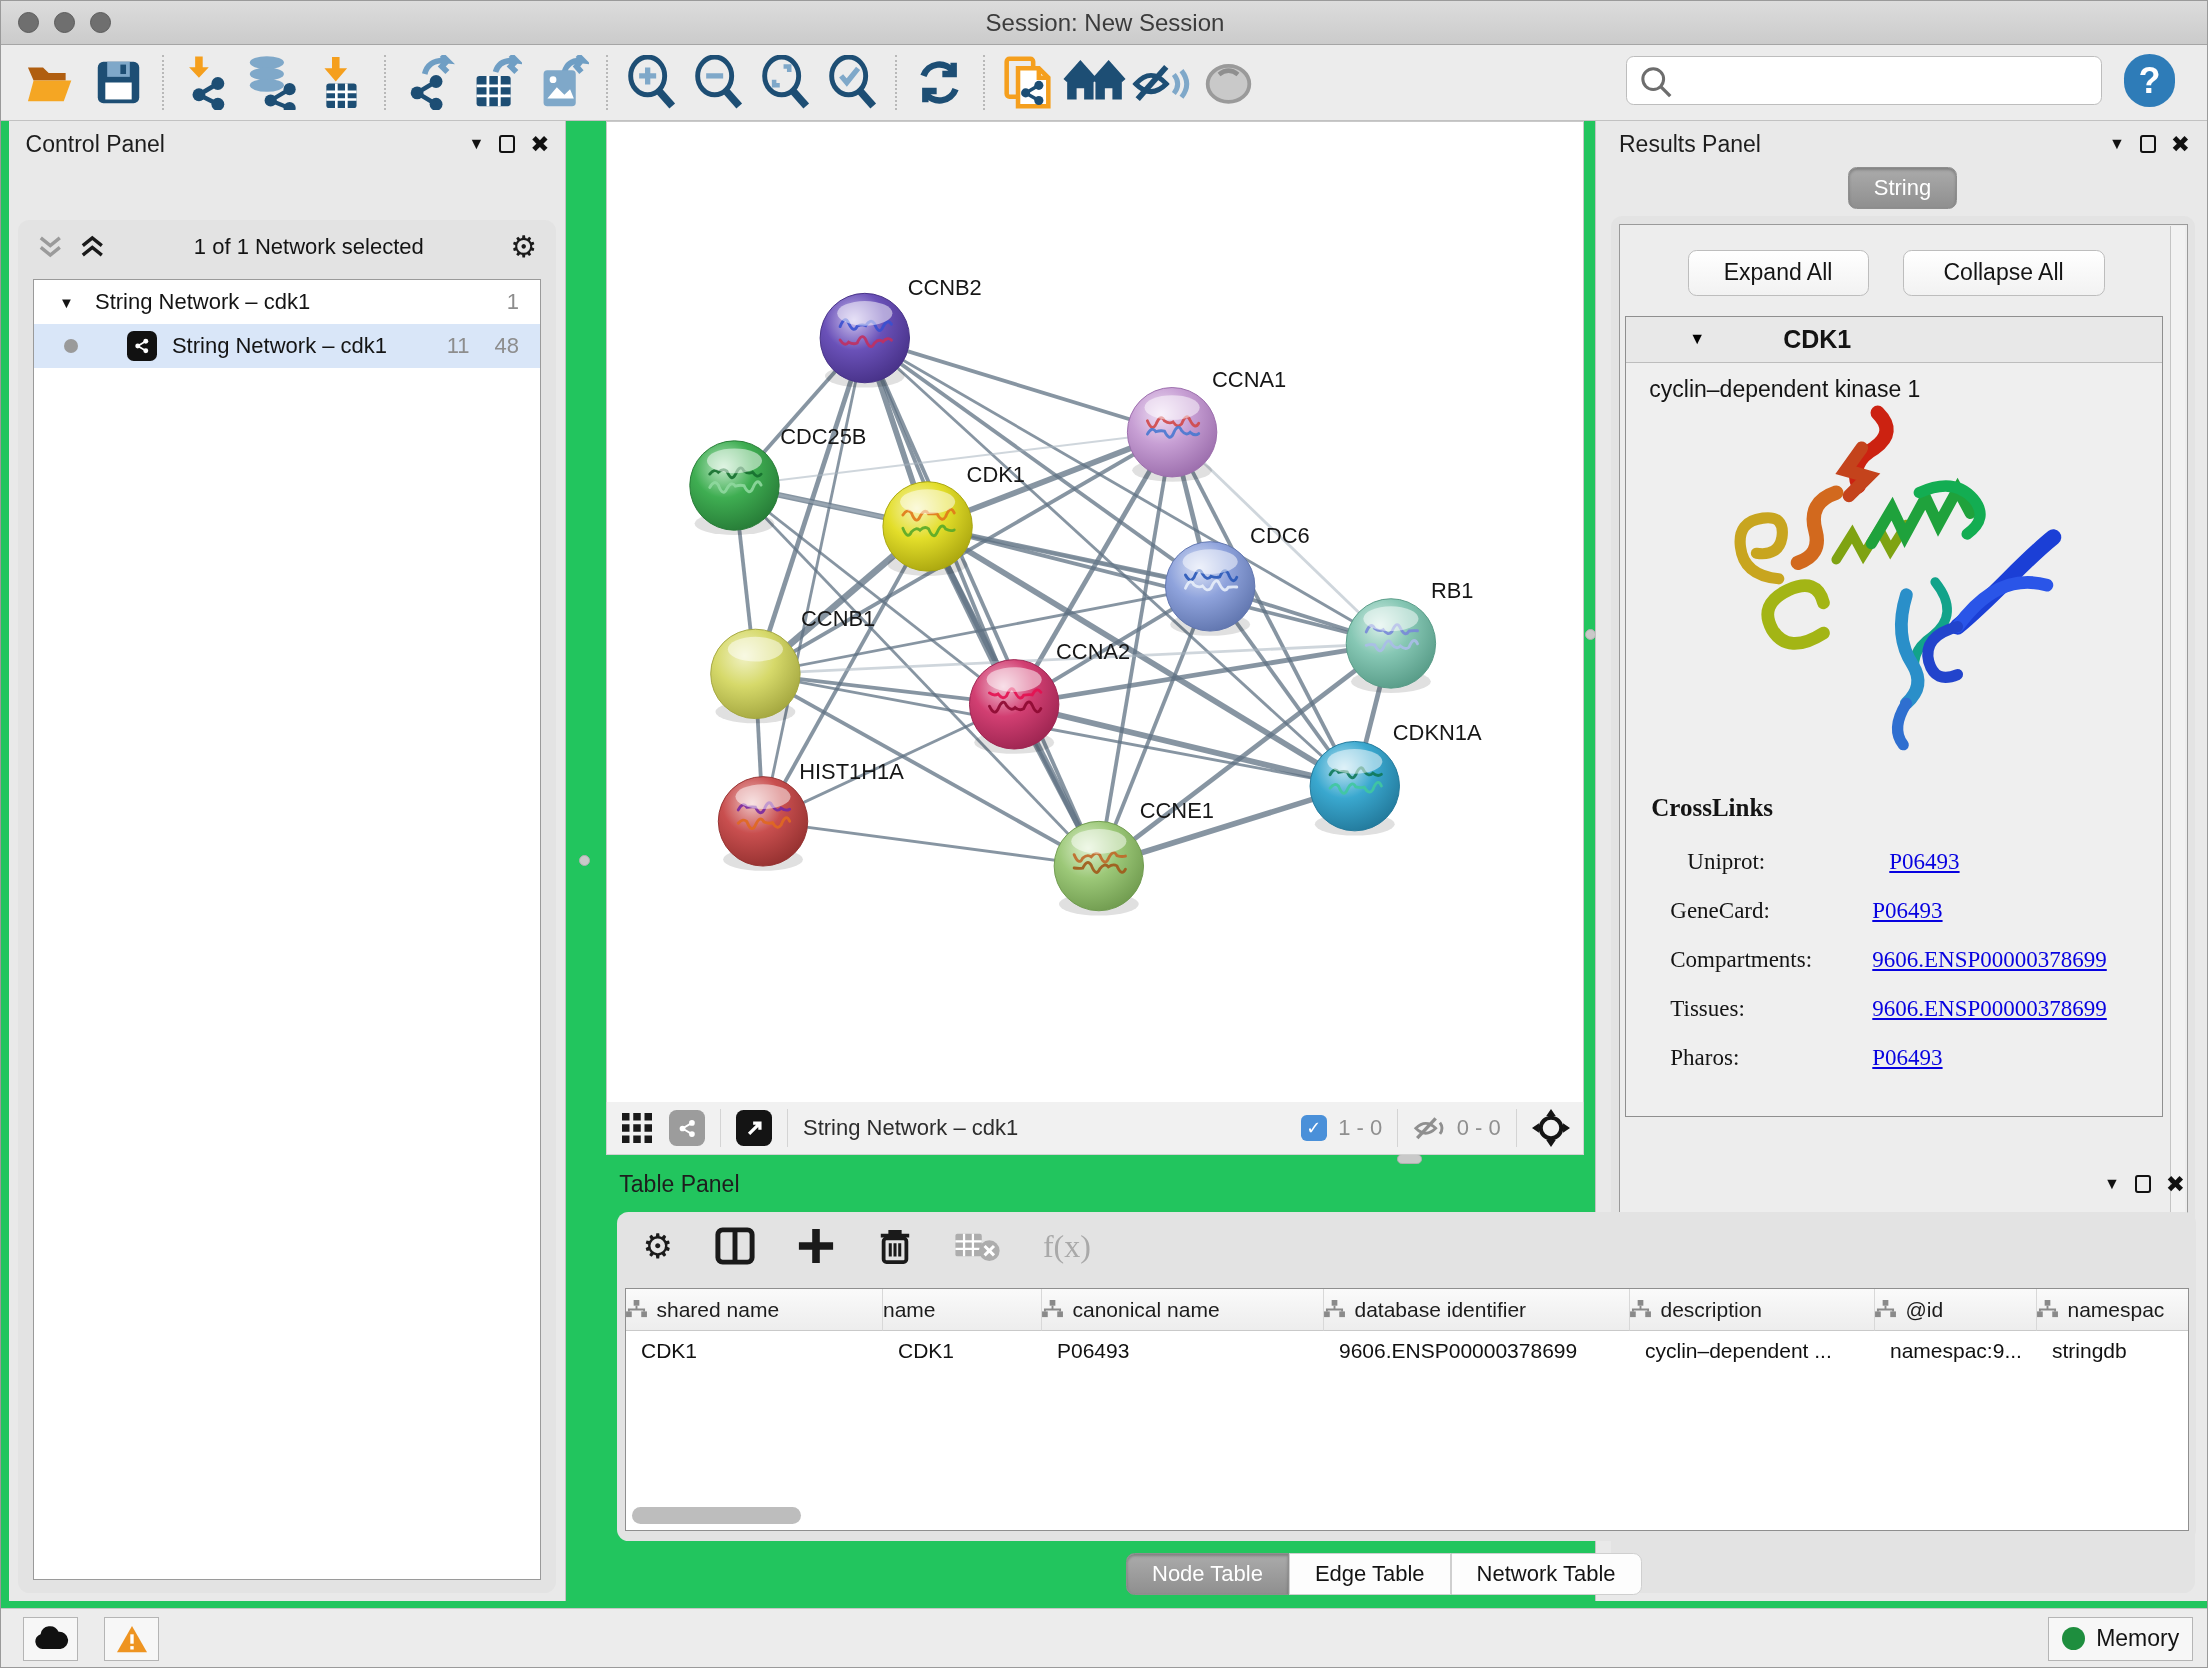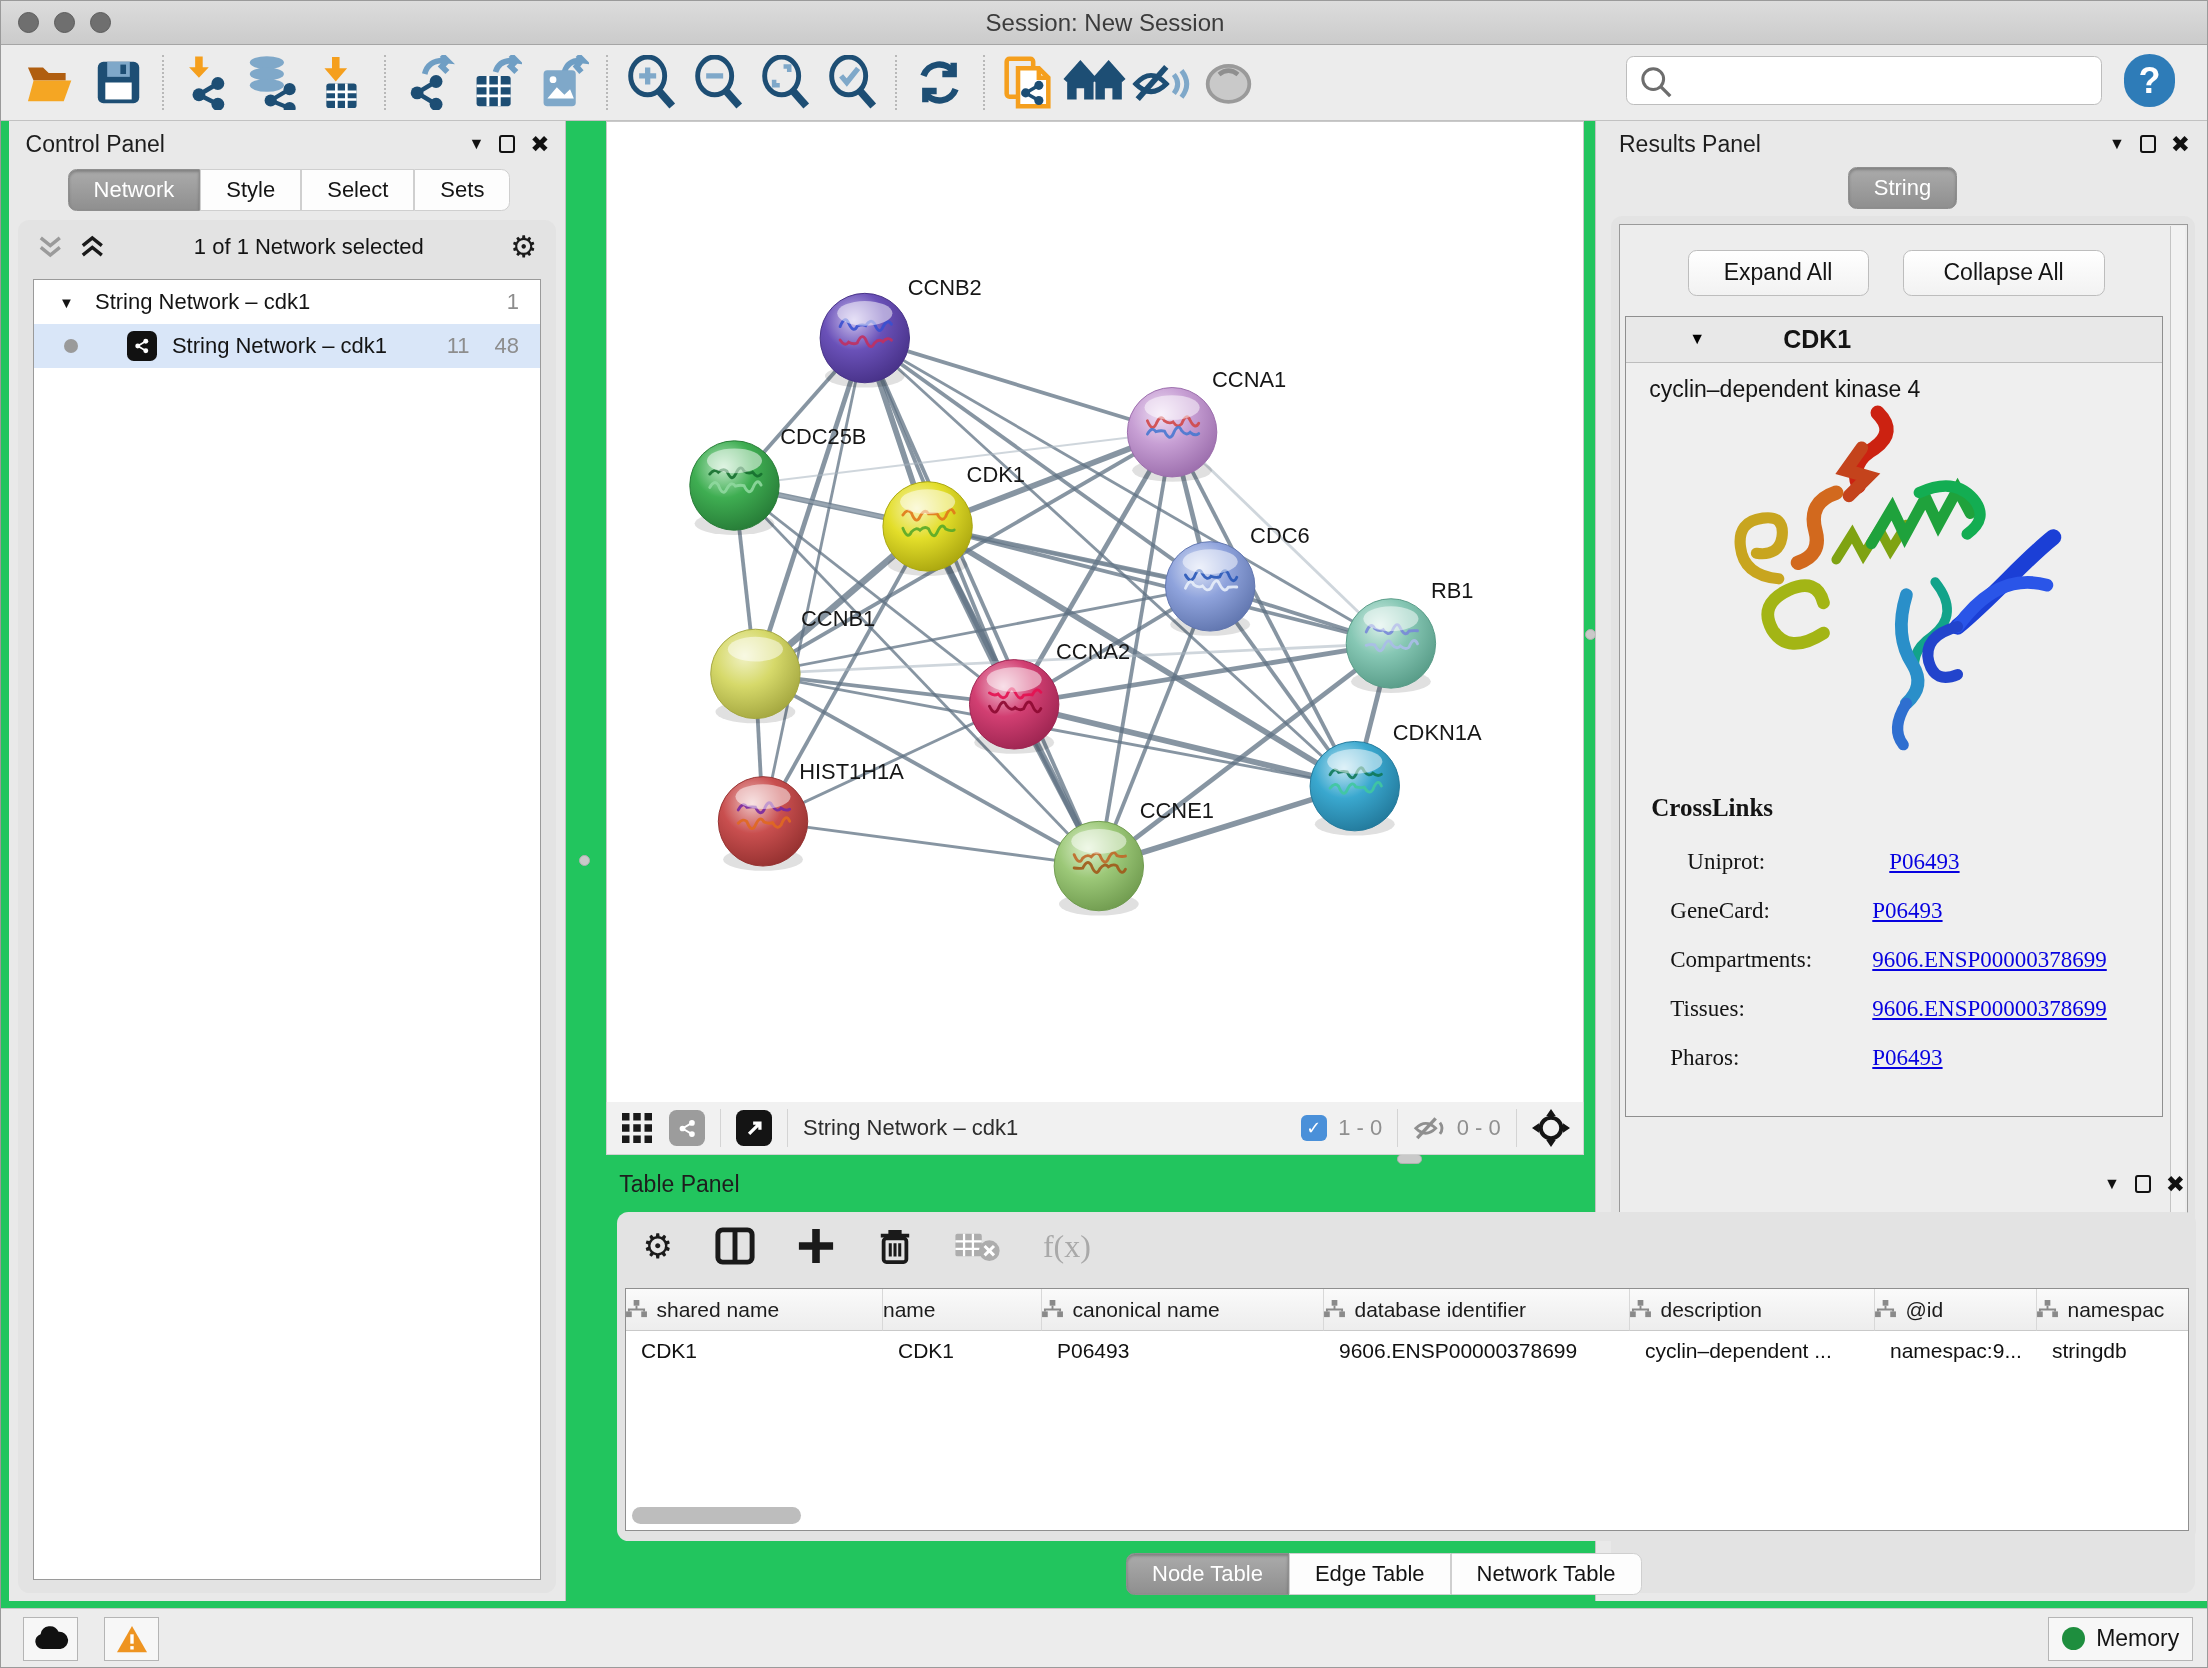--- a/index.html
+++ b/index.html
@@ -253,26 +253,20 @@
   <button id="help-btn" class="abs">?</button>
 
   <div class="abs" style="left:7.6px; top:120px; width:557px; height:1480px; background:#e9e9e9; border-right:1px solid #c2c2c2;">
     <div style="display:flex; align-items:center; justify-content:space-between; padding:9.5px 15px 3.8px 17px;">
       <div class="ptitle">Control Panel</div>
       <div class="wctrl">
         <span class="wc-tri">▼</span>
         <span class="wc-box"></span>
         <span class="wc-x">✖</span>
       </div>
-    </div>
-    <div class="tabs" style="margin:7.6px 0 0 59px;">
-      <div class="tab active">Network</div>
-      <div class="tab">Style</div>
-      <div class="tab">Select</div>
-      <div class="tab">Sets</div>
     </div>
     <div class="graybox" style="position:absolute; left:9.5px; top:99px; width:538px; height:1373px;">
       <div style="display:flex; align-items:center; height:53px; padding:0 19px;">
         <svg width="28.5" height="25" viewBox="0 0 15 13">
           <path d="M2 2 l5 4 5 -4 M2 7 l5 4 5 -4" stroke="#9b9b9b" stroke-width="1.8" fill="none"></path>
         </svg>
         <svg width="28.5" height="25" viewBox="0 0 15 13" style="margin-left:13.3px">
           <path d="M2 11 l5 -4 5 4 M2 6 l5 -4 5 4" stroke="#1a1a1a" stroke-width="1.8" fill="none"></path>
         </svg>
         <div style="flex:1; text-align:center; font-size:22px; color:#141414;">1 of 1 Network selected</div>
@@ -546,21 +540,21 @@
     <div class="graybox" style="position:absolute; left:15px; top:95px; width:584px; height:1377px;">
       <div style="position:absolute; left:7.6px; top:7.6px; width:569px; height:1020px; background:#ededed; border:1.9px solid #9a9a9a;">
         <button class="btn" style="position:absolute; left:68px; top:25px; width:181px; height:46px;">Expand All</button>
         <button class="btn" style="position:absolute; left:283px; top:25px; width:202px; height:46px;">Collapse All</button>
 
         <div style="position:absolute; left:5.7px; top:91px; width:538px; height:801px; border:1.9px solid #8f8f8f; background:#efefef;">
           <div style="height:46px; background:#e8e8e8; border-bottom:1px solid #bdbdbd; display:flex; align-items:center;">
             <span style="margin-left:63px; font-size:16px;">▼</span>
             <span style="margin-left:78px; font-size:25px; font-weight:bold; color:#141414;">CDK1</span>
           </div>
-          <div style="padding:13.3px 0 0 23px; font-size:23px; color:#141414;">cyclin–dependent kinase 4</div>
+          <div style="padding:13.3px 0 0 23px; font-size:23px; color:#141414;">cyclin–dependent kinase 1</div>
 
           <svg width="399" height="380" viewBox="0 0 250 230" style="position:absolute; left:57px; top:67px;">
             <g fill="none" stroke-linecap="round">
               <path d="M122 14 q12 12 -2 22 q-16 9 -10 24" stroke="#cc2211" stroke-width="9"></path>
               <path d="M112 36 l-10 14 l14 4 l-12 12" stroke="#c4431c" stroke-width="8"></path>
               <path d="M96 64 q-18 6 -13 24 q4 15 -11 20" stroke="#d2691e" stroke-width="9"></path>
               <path d="M60 118 q-22 -2 -24 -20 q-2 -16 14 -18 q14 -2 12 12 q-2 12 -16 10" stroke="#c8a51f" stroke-width="7"></path>
               <path d="M88 152 q-22 14 -32 -2 q-9 -16 10 -25 q18 -8 22 8" stroke="#a3b515" stroke-width="8"></path>
               <path d="M96 106 l10 -16 l7 13 l10 -16 l7 13 l10 -16" stroke="#7fa312" stroke-width="6"></path>
               <path d="M118 96 l13 -22 l8 17 l13 -24 l8 17 l12 -22 l8 15" stroke="#1fa23c" stroke-width="7"></path>

